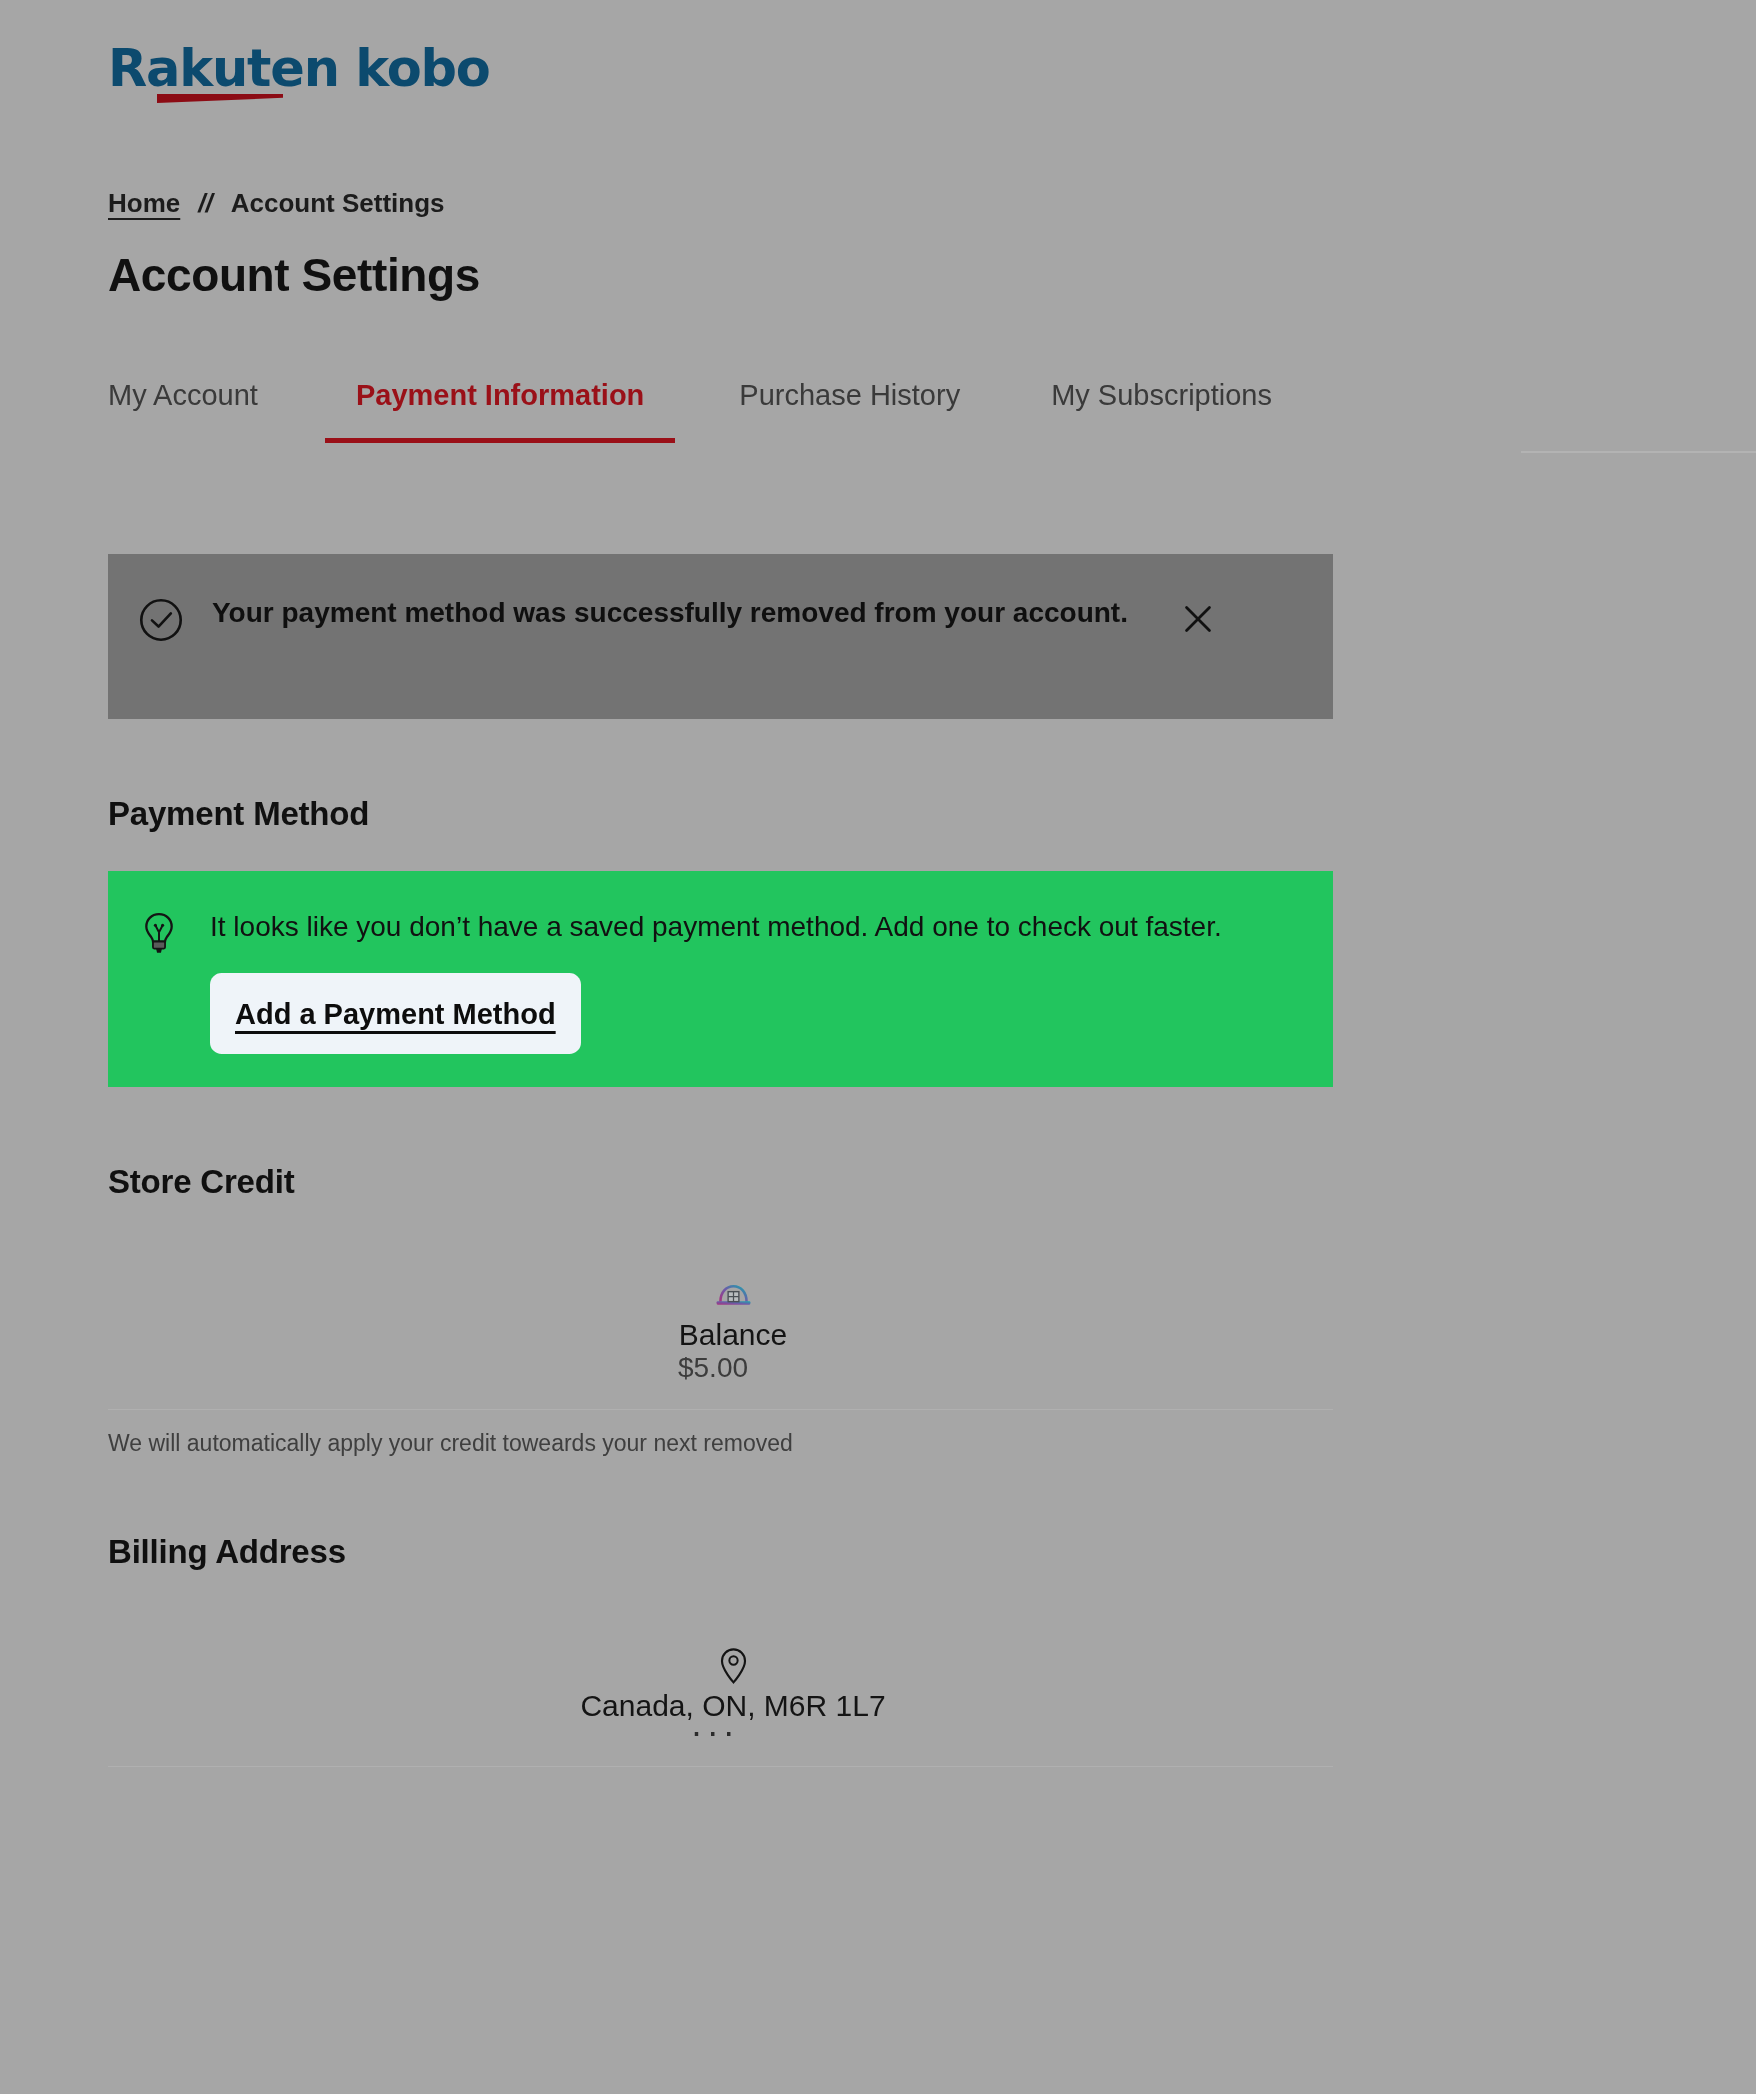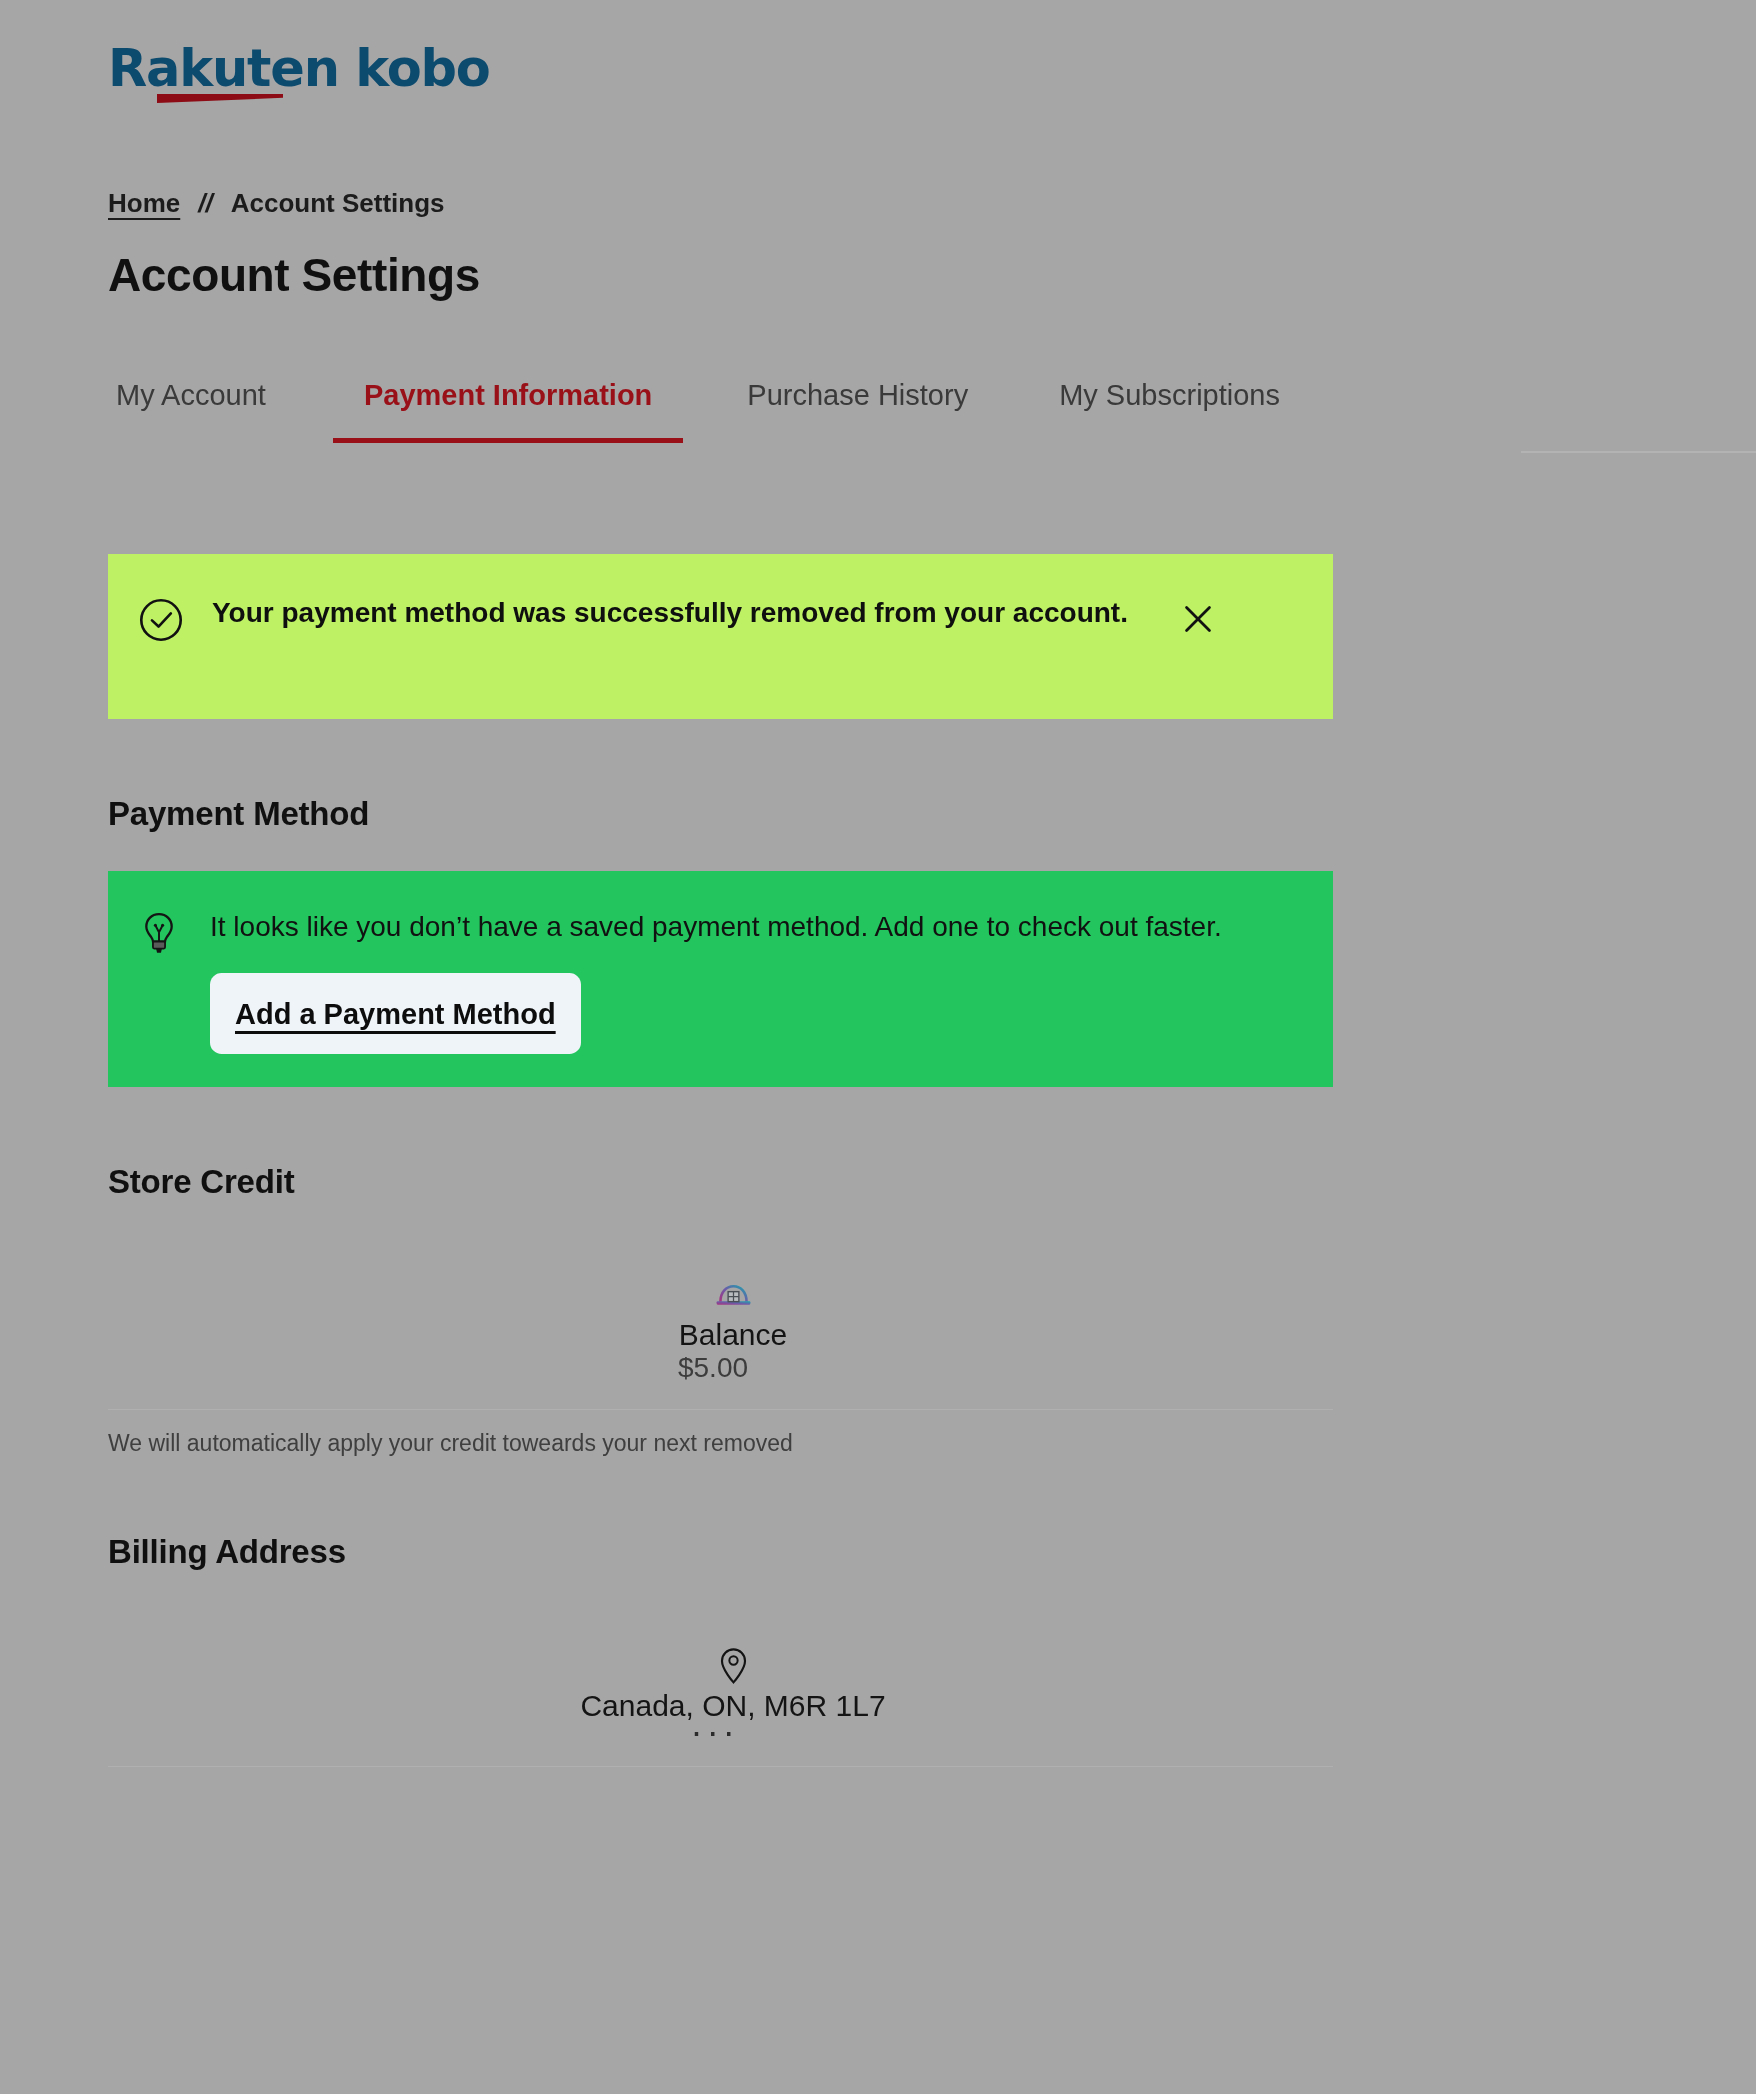--- a/index.html
+++ b/index.html
@@ -79,21 +79,21 @@
     font-size: 46px;
     font-weight: 700;
     color: #101010;
     letter-spacing: -0.4px;
     white-space: nowrap;
   }
 
   
   .tabbar {
     position: absolute;
-    left: 116px;
+    left: 108px;
     top: 364px;
     width: 1537px;
     height: 91px;
   }
   .tabs {
     display: flex;
     align-items: flex-start;
     height: 100%;
     position: relative;
   }
@@ -136,21 +136,21 @@
   .content {
     position: absolute;
     left: 108px;
     top: 554px;
     width: 1225px;
   }
 
   
   .banner {
     position: relative;
-    background: #bef264;
+    background: #737373;
     width: 1225px;
     min-height: 165px;
     box-sizing: border-box;
     padding: 40px 33px 40px 30px;
     display: flex;
     align-items: flex-start;
   }
   .banner-icon {
     width: 46px;
     height: 46px;

